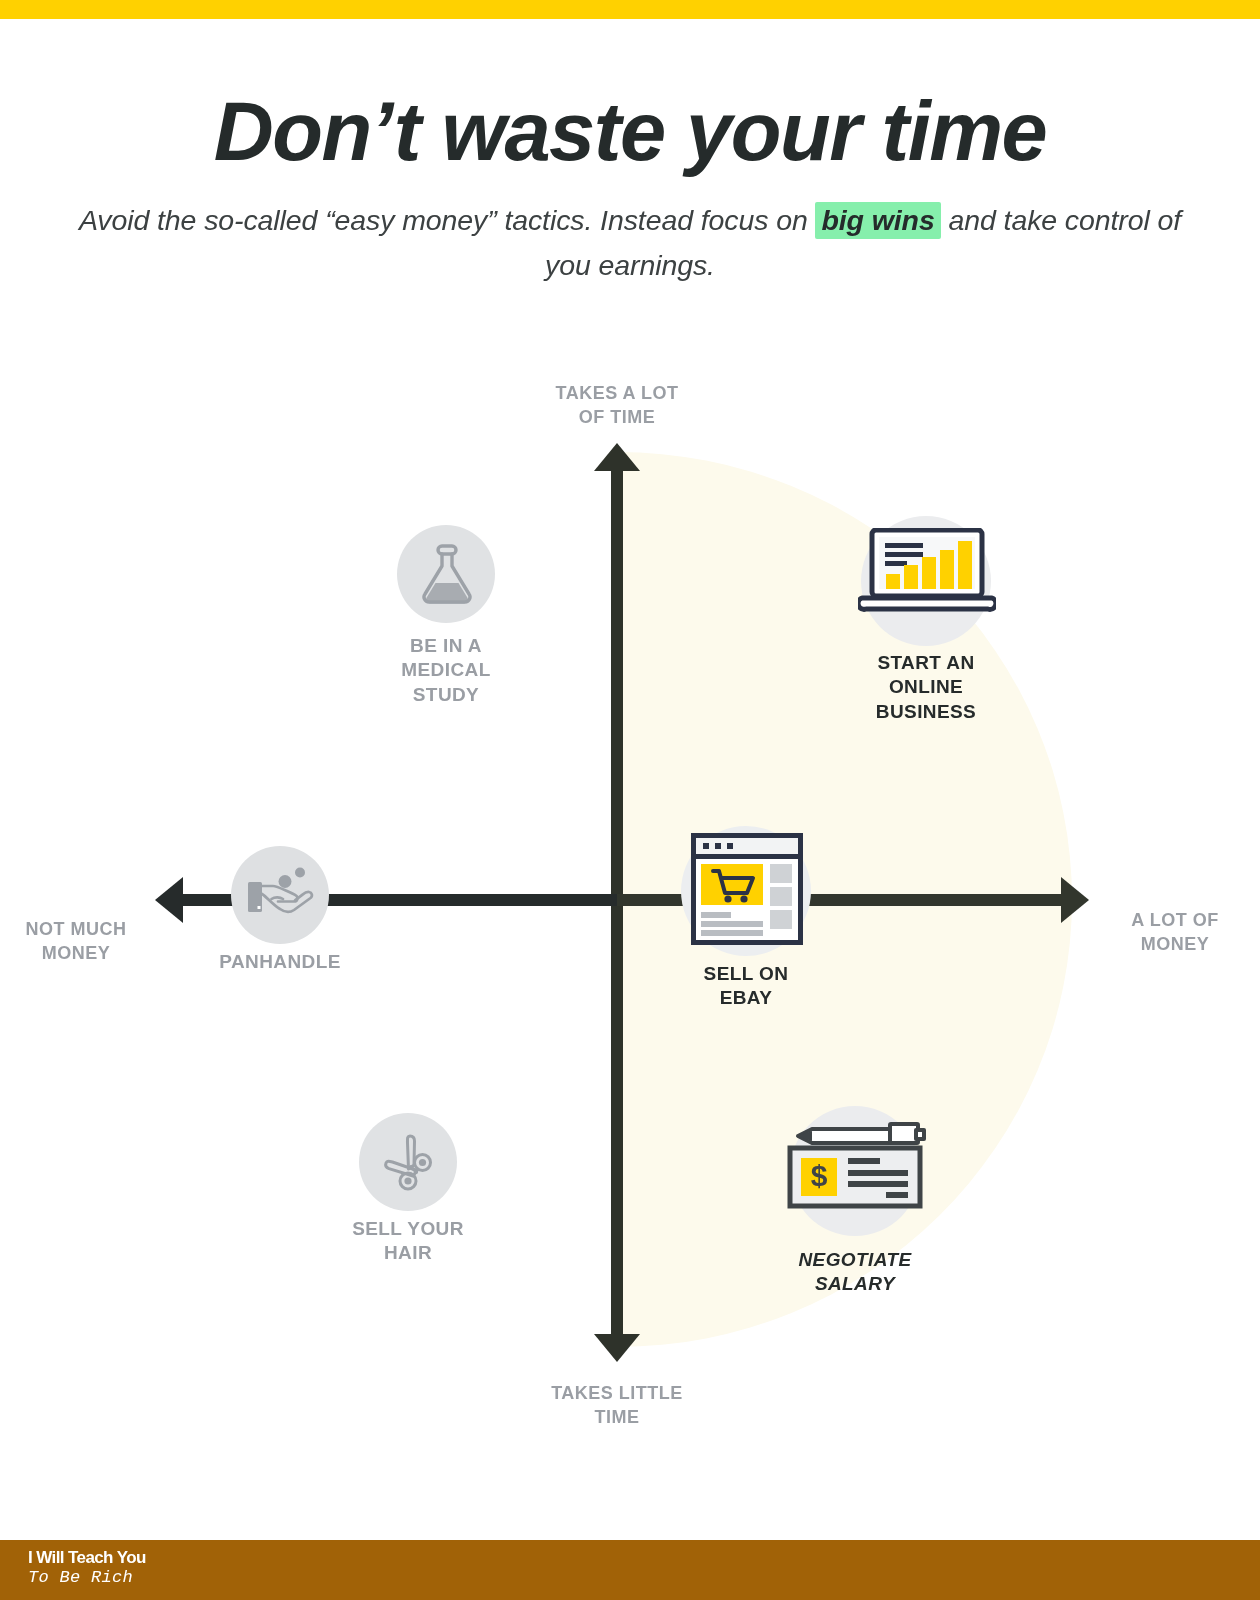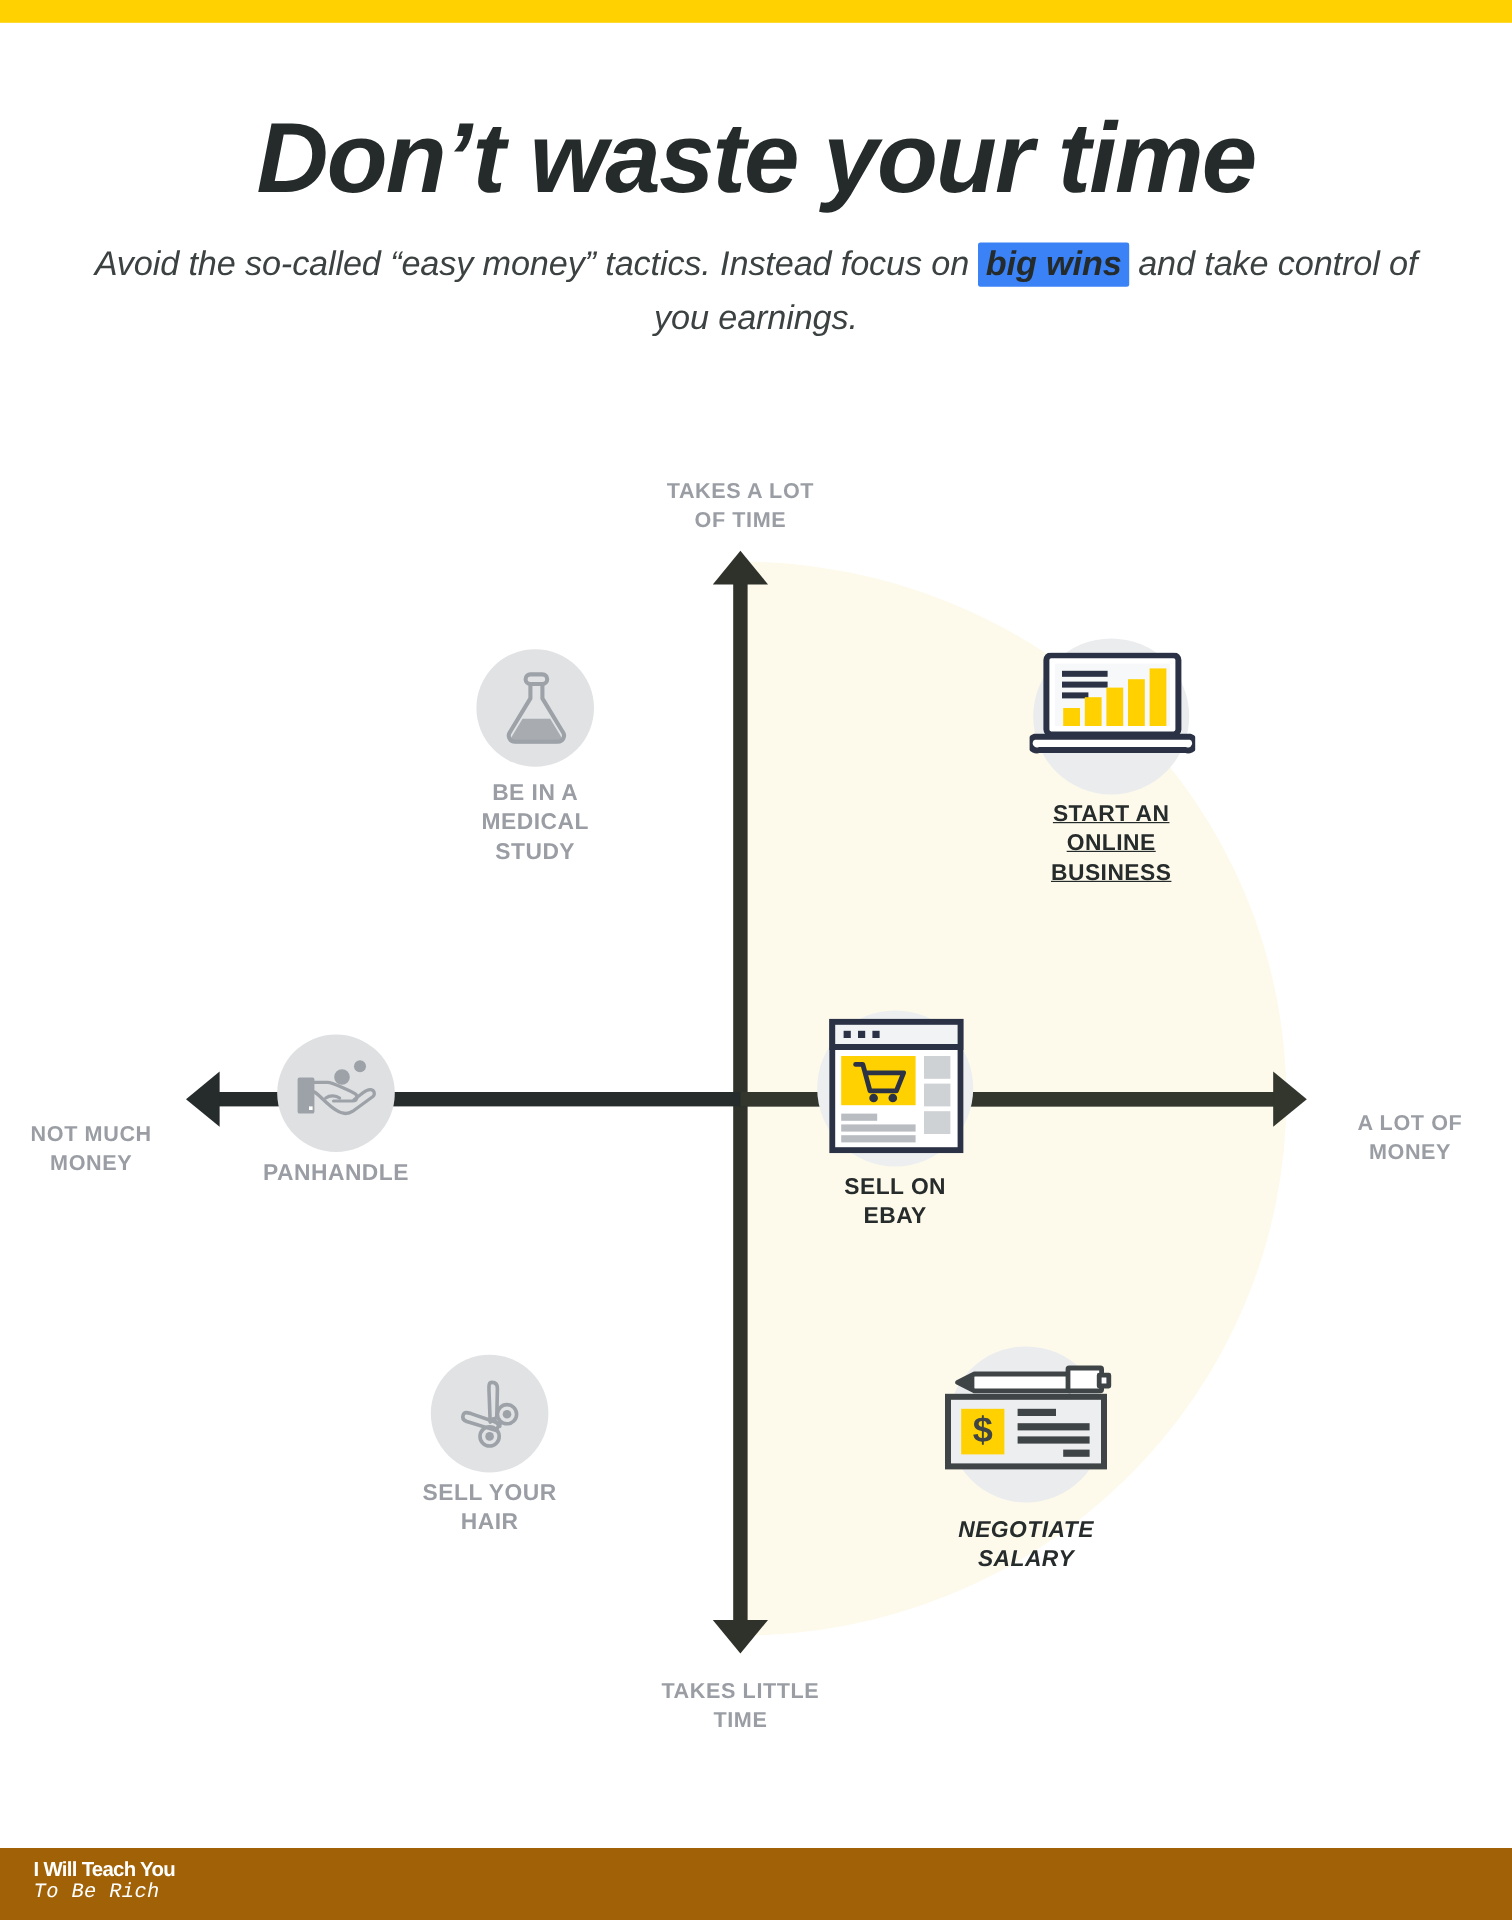--- a/index.html
+++ b/index.html
@@ -46,32 +46,32 @@
     margin: 0 auto;
     padding-top: 26px;
     width: 1120px;
     font-size: 28.5px;
     line-height: 1.56;
     font-weight: 400;
     color: #3C4142;
     letter-spacing: -0.1px;
   }
   .hl {
-    background: #3b82f6;
+    background: #86efac;
     font-weight: 700;
     color: #252B2B;
     padding: 2px 6px 3px 6px;
     border-radius: 2px;
     text-align: center;
   }
 
   
   .stage {
     position: absolute;
-    left: 0; top: 16px;
+    left: 0; top: 0;
     width: 1260px;
     height: 1540px;
   }
 
   
   .cream-blob {
     position: absolute;
     left: 617px;
     top: 452px;
     width: 455px;
@@ -181,21 +181,21 @@
   
   .hair-circle { left: 359px; top: 1113px; width: 98px; height: 98px; background: #E0E2E4; }
   .hair-label  { left: 308px; top: 1217px; width: 200px; }
 
   
   .pan-circle { left: 231px; top: 846px; width: 98px; height: 98px; background: #DEE0E2; }
   .pan-label  { left: 180px; top: 950px; width: 200px; }
 
   
   .biz-circle { left: 861px; top: 516px; width: 130px; height: 130px; background: #EBECEE; }
-  .biz-label  { left: 816px; top: 651px; width: 220px; text-decoration: underline; }
+  .biz-label  { left: 816px; top: 651px; width: 220px; }
 
   
   .ebay-circle { left: 681px; top: 826px; width: 130px; height: 130px; background: #ECEEF0; }
   .ebay-label  { left: 636px; top: 962px; width: 220px; }
 
   
   .neg-circle { left: 790px; top: 1106px; width: 130px; height: 130px; background: #EBECEE; }
   .neg-label  { left: 745px; top: 1248px; width: 220px; font-style: italic; }
 
   .icon-svg { position: absolute; }

